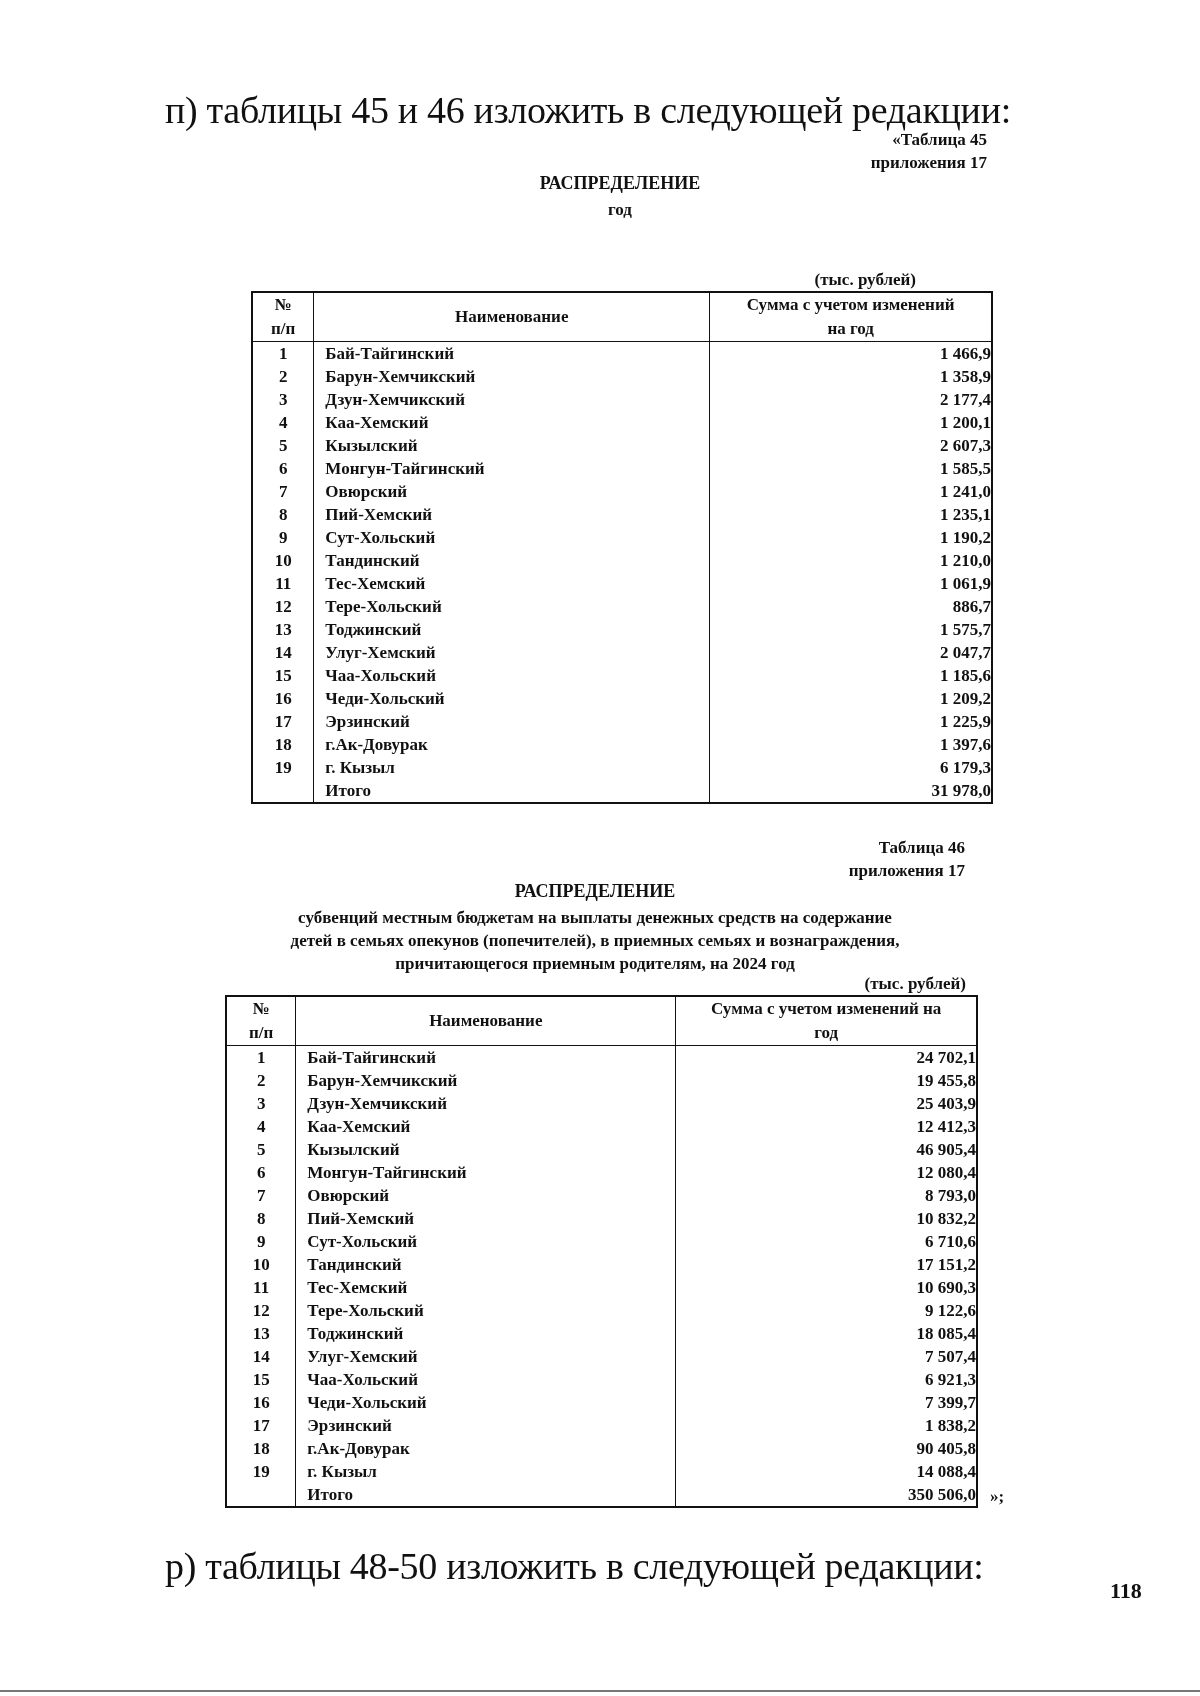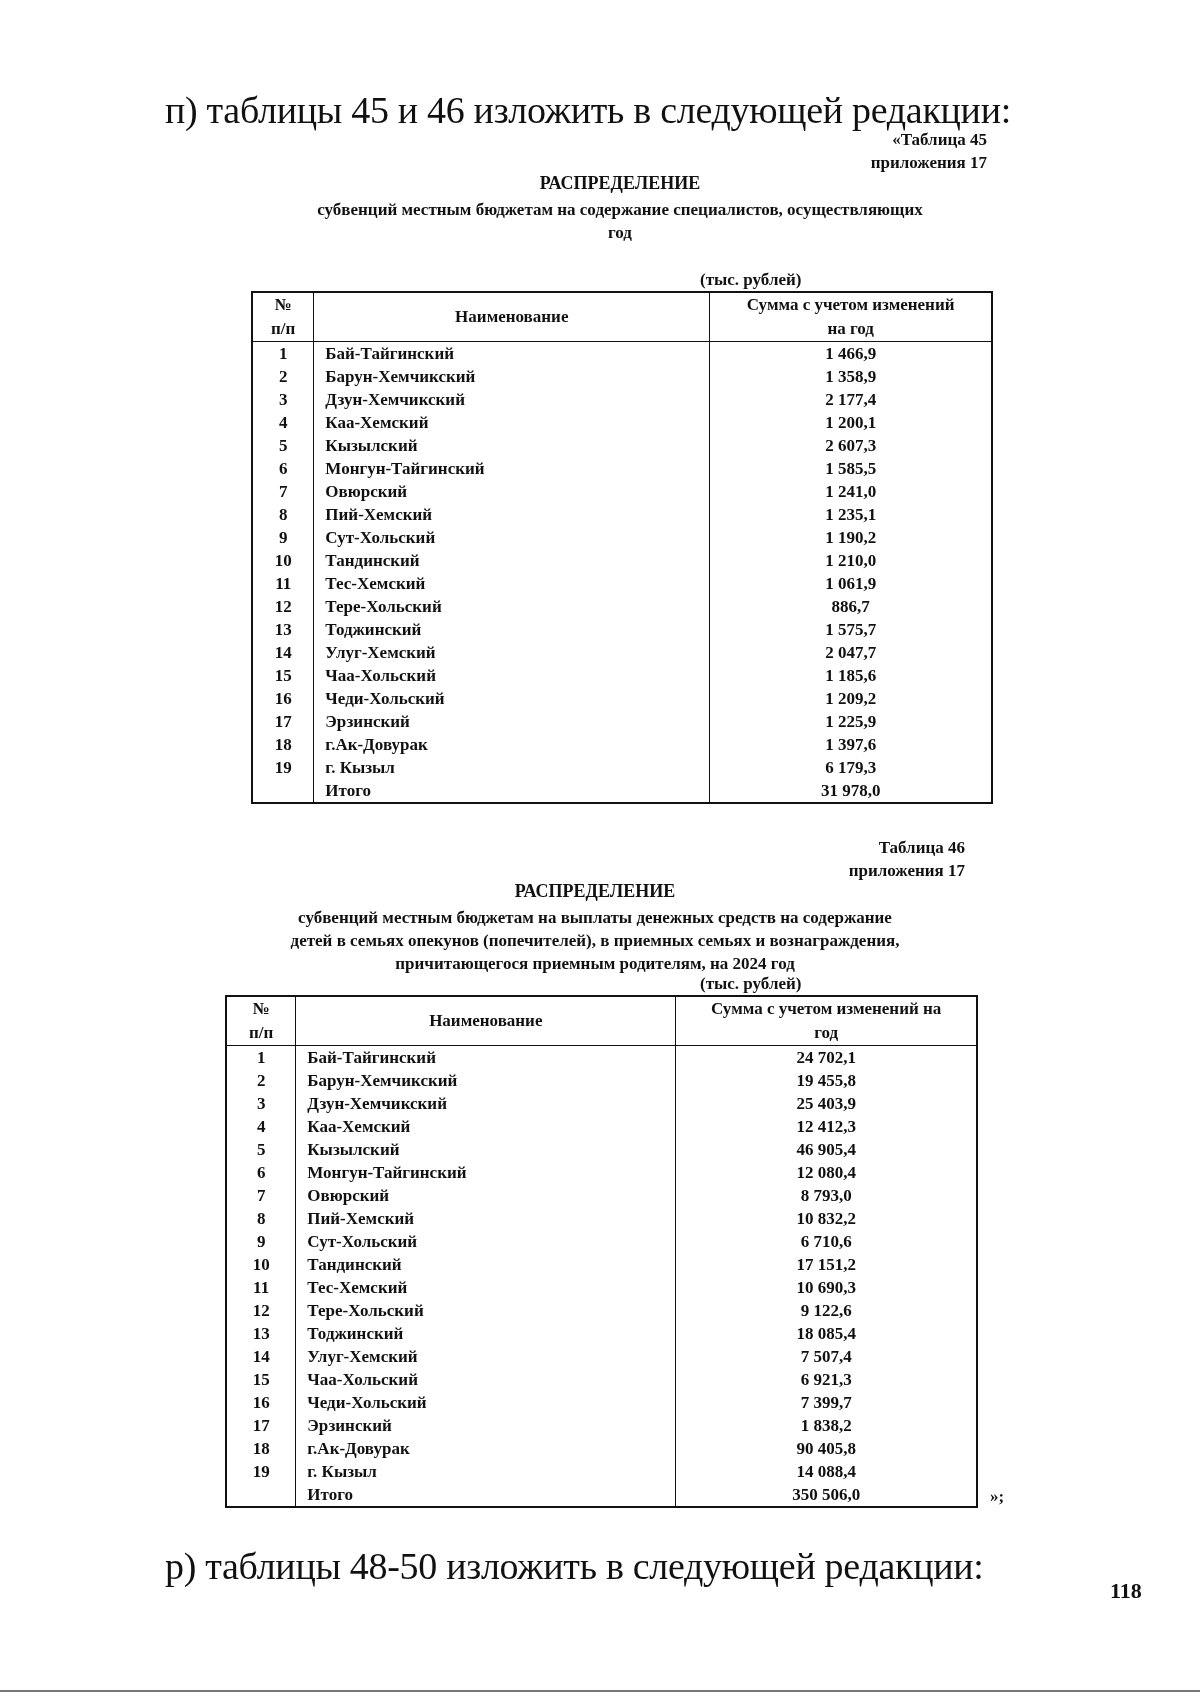--- a/index.html
+++ b/index.html
@@ -5,45 +5,44 @@
   html, body { margin: 0; padding: 0; background: #ffffff; }
   body {
     width: 1200px; height: 1696px; position: relative; overflow: hidden;
     font-family: "Liberation Serif", "DejaVu Serif", serif; color: #111;
   }
   .abs { position: absolute; }
   .intro { font-size: 38px; left: 165px; letter-spacing: -0.3px; }
   .ref { font-size: 17px; font-weight: bold; text-align: right; line-height: 23px; }
   .ttl { font-size: 18px; font-weight: bold; text-align: center; }
   .sub { font-size: 17px; font-weight: bold; text-align: center; line-height: 23px; }
-  .unit { font-size: 17px; font-weight: bold; }
+  .unit { font-size: 17px; font-weight: bold; text-align: right; }
   table.dt {
     position: absolute; border-collapse: collapse; font-size: 17px; font-weight: bold;
     border: 2px solid #111;
   }
   table.dt td, table.dt th { padding: 0; line-height: 23px; height: 23px; }
   table.dt th { border: 1.5px solid #111; font-weight: bold; text-align: center; line-height: 24px; }
   table.dt td.n { text-align: center; border-right: 1.5px solid #111; }
   table.dt td.nm { text-align: left; padding-left: 11px; border-right: 1.5px solid #111; margin-left: 16px; }
-  table.dt td.v { text-align: center; }
+  table.dt td.v { text-align: right; }
   .pn { font-size: 22px; font-weight: bold; }
   .bottomline { left: 0; width: 1200px; top: 1690px; height: 2px; background: #777; }
 </style>
 </head>
 <body>
 
 <div class="abs intro" style="top:88px;">п) таблицы 45 и 46 изложить в следующей редакции:</div>
 
 <div class="abs ref" style="left:700px; width:287px; top:128px;">
   <div>«Таблица 45</div>
   <div>приложения 17</div>
 </div>
 <div class="abs ttl" style="left:250px; width:740px; top:173px;">РАСПРЕДЕЛЕНИЕ</div>
 <div class="abs sub" style="left:250px; width:740px; top:198px;">
-  <div>субвенций местным бюджетам на содержание специалистов, осуществляющих</div>
   <div>год</div>
 </div>
 <div class="abs unit" style="left:700px; width:216px; top:270px;">(тыс. рублей)</div>
 
 <table class="dt" id="t45" style="left:251px; top:291px; width:742px;">
   <colgroup>
       <col style="width:62px">
       <col style="width:397px">
       <col style="width:283px">
     </colgroup>

